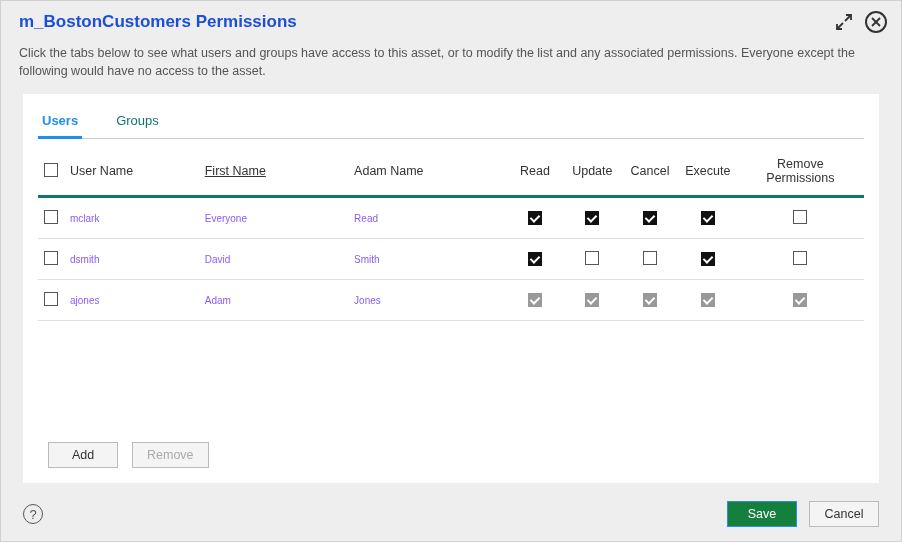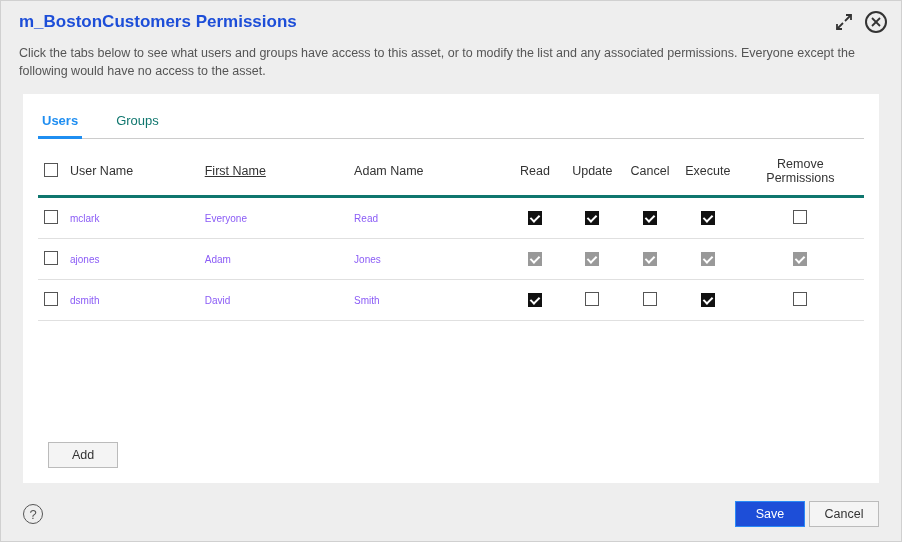--- a/index.html
+++ b/index.html
@@ -122,23 +122,23 @@
     align-items:center;
     padding: 4px 22px 14px 22px;
   }
   .help-icon {
     width:20px; height:20px; border:1.5px solid #555; border-radius:50%;
     display:flex; align-items:center; justify-content:center;
     font-size:13px; color:#555; cursor:pointer;
   }
   .dialog-footer .spacer { flex:1; }
   .btn-primary {
-    background:#1d4ed8; color:#fff; border:1px solid #2a8af6;
+    background:#15803d; color:#fff; border:1px solid #2a8af6;
     min-width:70px; padding:5px 18px; font-size:12.5px; cursor:pointer;
-    margin-right:4px;
+    margin-right:12px;
   }
 </style>
 </head>
 <body>
 
 <div class="dialog">
 
   <div class="titlebar">
     <h1>m_BostonCustomers Permissions</h1>
     <div class="title-icons">
@@ -190,45 +190,46 @@
             <td>Everyone</td>
             <td>Read</td>
             <td class="center"><span class="chk checked"></span></td>
             <td class="center"><span class="chk checked"></span></td>
             <td class="center"><span class="chk checked"></span></td>
             <td class="center"><span class="chk checked"></span></td>
             <td class="center"><span class="chk"></span></td>
           </tr>
           <tr>
             <td class="row-check"><span class="chk"></span></td>
+            <td>dsmith</td>
+            <td>David</td>
+            <td>Smith</td>
+            <td class="center"><span class="chk checked"></span></td>
+            <td class="center"><span class="chk"></span></td>
+            <td class="center"><span class="chk"></span></td>
+            <td class="center"><span class="chk checked"></span></td>
+            <td class="center"><span class="chk"></span></td>
+          </tr>
+          <tr>
+            <td class="row-check"><span class="chk"></span></td>
             <td>ajones</td>
             <td>Adam</td>
             <td>Jones</td>
             <td class="center"><span class="chk checked disabled"></span></td>
             <td class="center"><span class="chk checked disabled"></span></td>
             <td class="center"><span class="chk checked disabled"></span></td>
             <td class="center"><span class="chk checked disabled"></span></td>
             <td class="center"><span class="chk checked disabled"></span></td>
           </tr>
-          <tr>
-            <td class="row-check"><span class="chk"></span></td>
-            <td>dsmith</td>
-            <td>David</td>
-            <td>Smith</td>
-            <td class="center"><span class="chk checked"></span></td>
-            <td class="center"><span class="chk"></span></td>
-            <td class="center"><span class="chk"></span></td>
-            <td class="center"><span class="chk checked"></span></td>
-            <td class="center"><span class="chk"></span></td>
-          </tr>
         </tbody>
     </table>
 
     <div class="panel-footer">
       <button class="btn">Add</button>
+      <button class="btn disabled" disabled="">Remove</button>
     </div>
   </div>
 
   <div class="dialog-footer">
     <div class="help-icon">?</div>
     <div class="spacer"></div>
     <button class="btn-primary">Save</button>
     <button class="btn">Cancel</button>
   </div>
 

